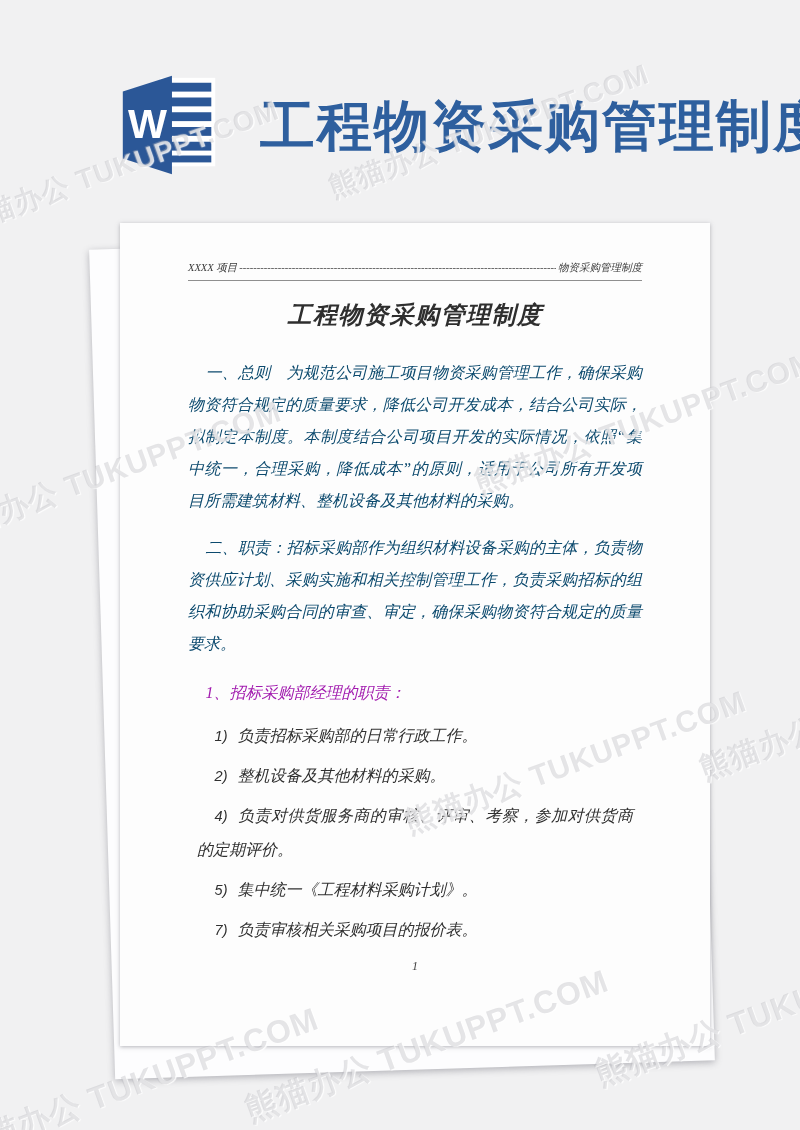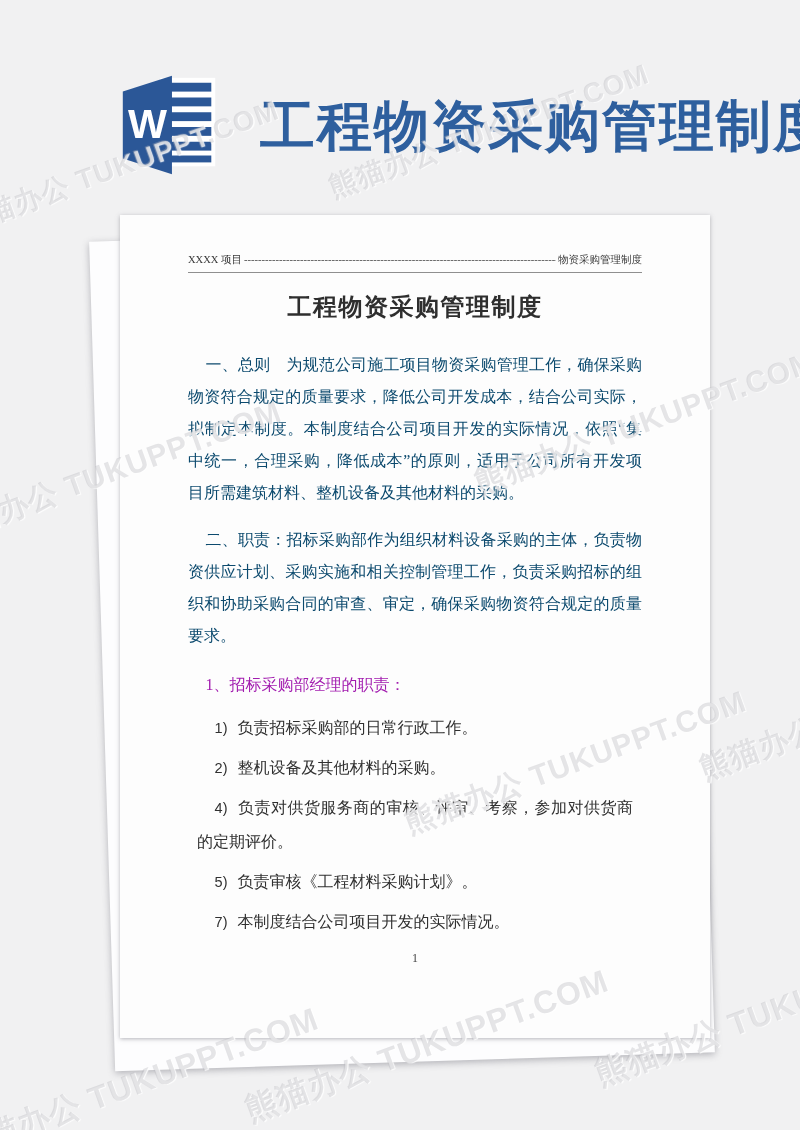--- a/index.html
+++ b/index.html
@@ -20,21 +20,21 @@
   .word-icon{width:120px;height:118px;flex:0 0 auto;}
   .word-icon svg{width:100%;height:100%;display:block;}
   .banner-title{
     margin:0 0 0 30px;
     font-size:55px;font-weight:700;letter-spacing:2px;
     color:#2e5f9e;white-space:nowrap;
     font-family:"Liberation Sans", sans-serif;
   }
 
   
-  .paper-stack{position:absolute;left:98px;top:212px;width:620px;height:880px;z-index:10;}
+  .paper-stack{position:absolute;left:98px;top:220px;width:620px;height:880px;z-index:10;font-style:italic;}
   .paper-back{
     position:absolute;left:4px;top:20px;width:600px;height:830px;
     background:#fdfdfe;
     box-shadow:0 2px 7px rgba(100,100,110,.45);
     transform:rotate(-1.8deg);
   }
   .paper{
     position:absolute;left:22px;top:3px;width:590px;height:823px;
     background:#fdfdfd;
     box-shadow:0 1px 4px rgba(110,110,120,.5);
@@ -137,22 +137,22 @@
           <p class="para">一、总则　为规范公司施工项目物资采购管理工作，确保采购物资符合规定的质量要求，降低公司开发成本，结合公司实际，拟制定本制度。本制度结合公司项目开发的实际情况，依照“集中统一，合理采购，降低成本”的原则，适用于公司所有开发项目所需建筑材料、整机设备及其他材料的采购。</p>
           <p class="para">二、职责：招标采购部作为组织材料设备采购的主体，负责物资供应计划、采购实施和相关控制管理工作，负责采购招标的组织和协助采购合同的审查、审定，确保采购物资符合规定的质量要求。</p>
         </div>
 
       <p class="sub-heading">1、招标采购部经理的职责：</p>
 
       <ol class="doc-list" id="items">
           <li><span class="num">1)</span><span class="txt">负责招标采购部的日常行政工作。</span></li>
           <li><span class="num">2)</span><span class="txt">整机设备及其他材料的采购。</span></li>
           <li><span class="num">4)</span><span class="txt">负责对供货服务商的审核、评审、考察，参加对供货商的定期评价。</span></li>
-          <li><span class="num">5)</span><span class="txt">负责审核《工程材料采购计划》。</span></li>
-          <li><span class="num">7)</span><span class="txt">本制度结合公司项目开发的实际情况。</span></li>
+          <li><span class="num">5)</span><span class="txt">集中统一《工程材料采购计划》。</span></li>
+          <li><span class="num">7)</span><span class="txt">负责审核相关采购项目的报价表。</span></li>
         </ol>
 
       <div class="page-number">1</div>
     </div>
   </div>
 
   <div class="wm" style="left:-50px;top:148px;font-size:28px;">熊猫办公 TUKUPPT.COM</div>
   <div class="wm" style="left:320px;top:112px;font-size:28px;">熊猫办公 TUKUPPT.COM</div>
   <div class="wm" style="left:-70px;top:452px;font-size:30px;">熊猫办公 TUKUPPT.COM</div>
   <div class="wm" style="left:465px;top:402px;font-size:30px;">熊猫办公 TUKUPPT.COM</div>

